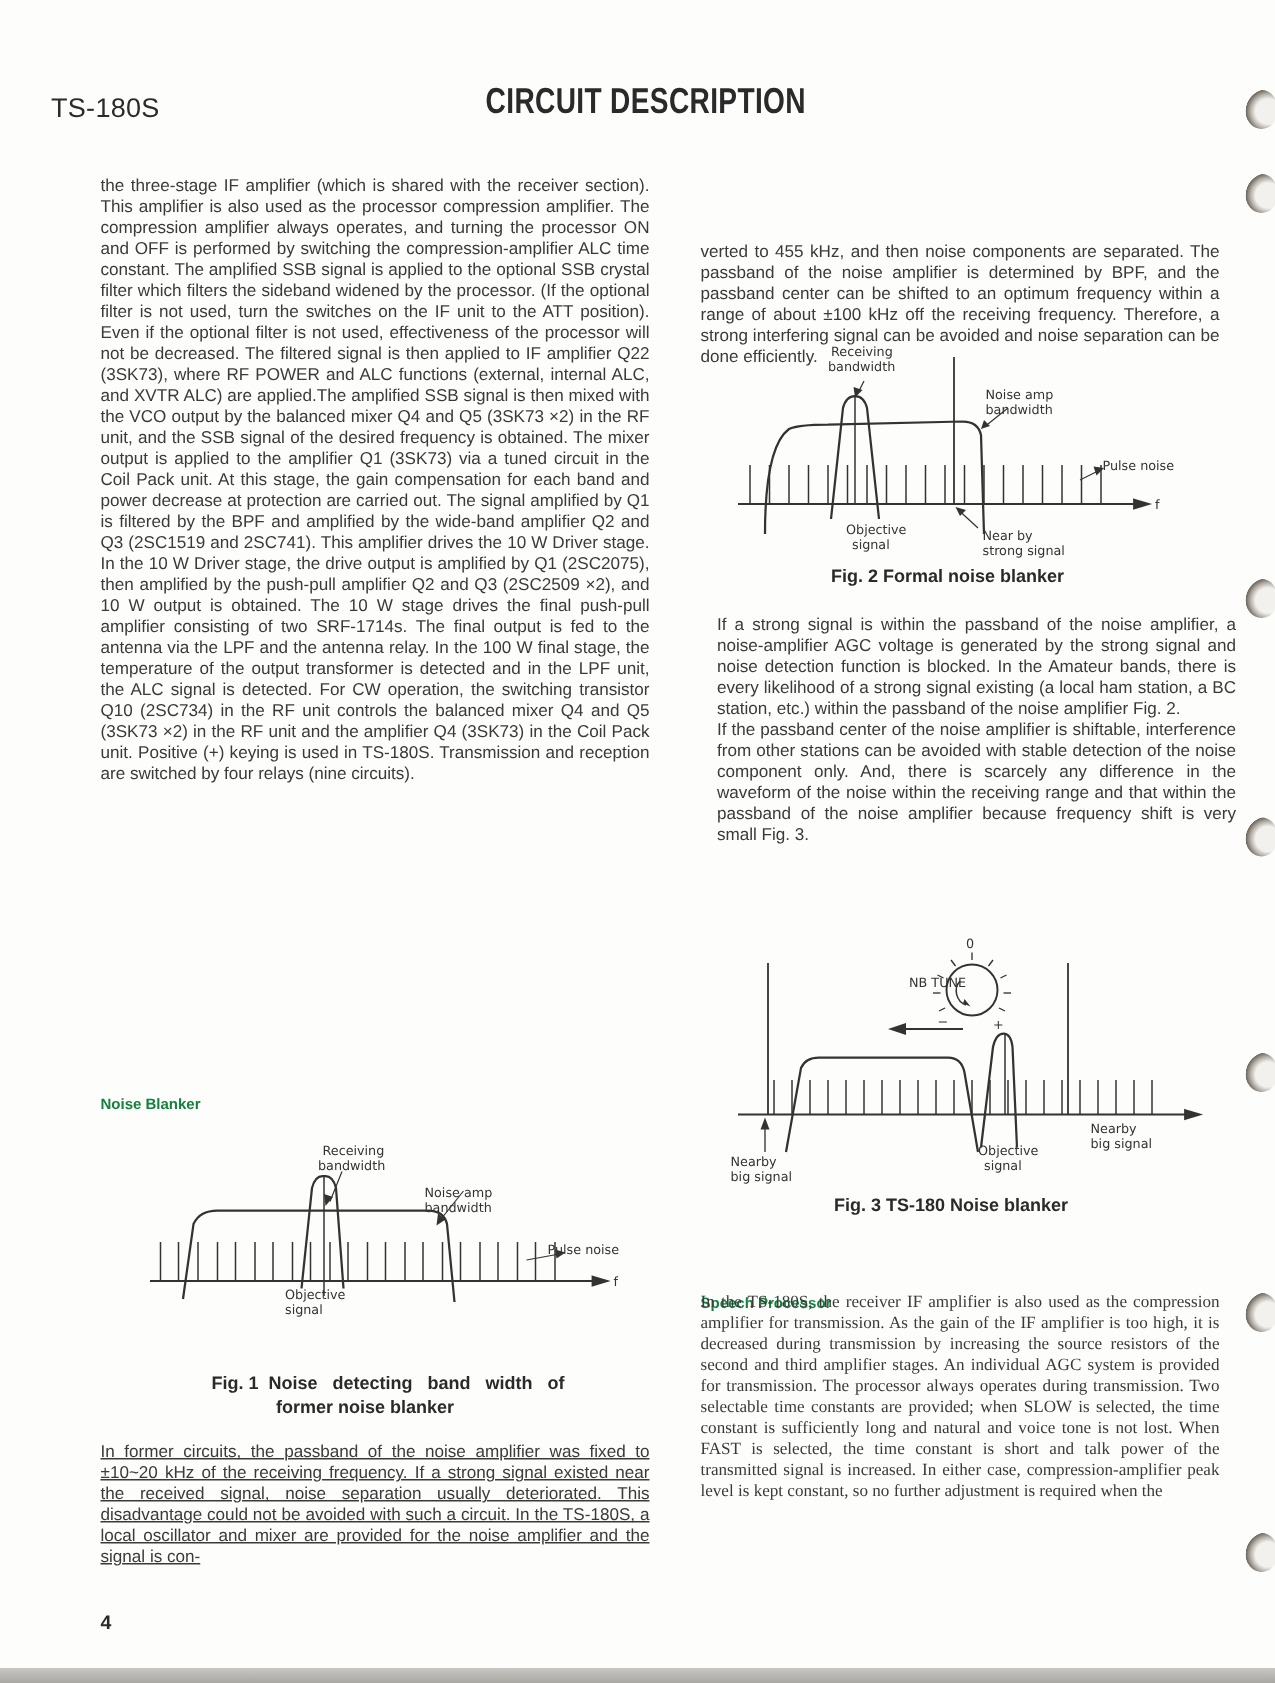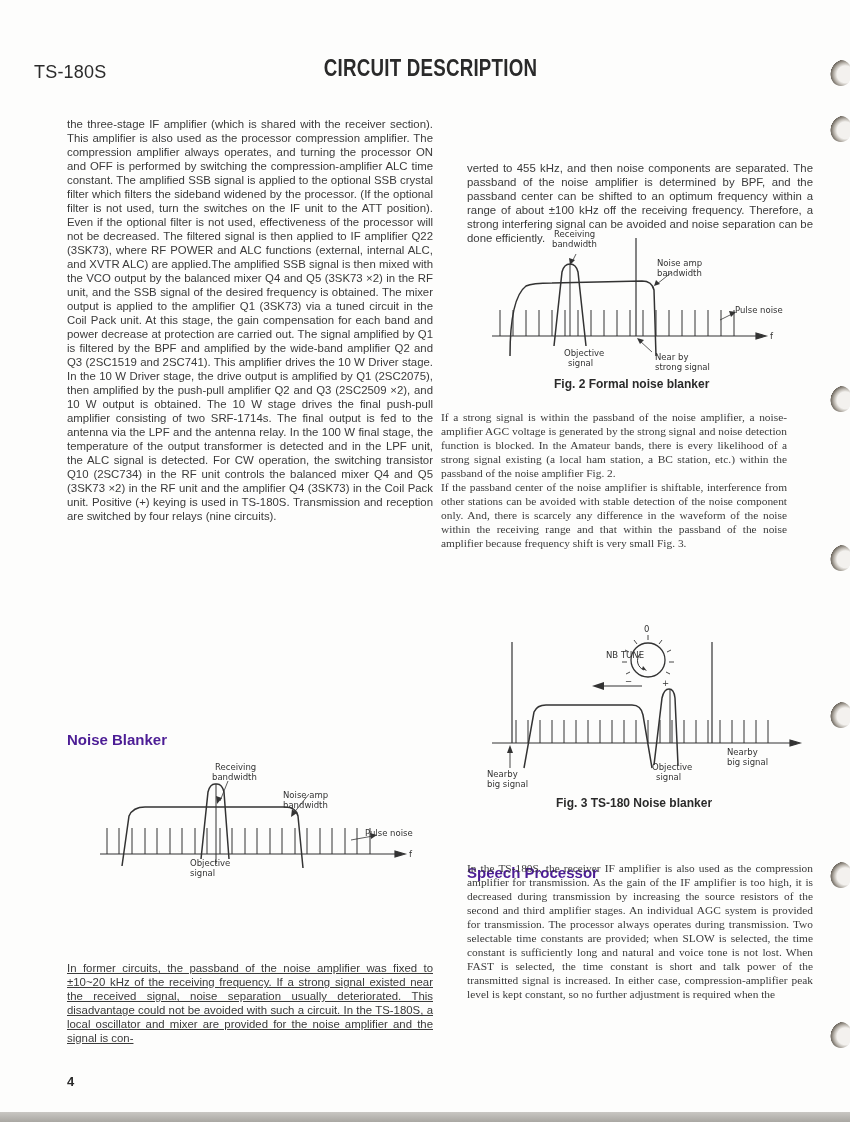--- a/index.html
+++ b/index.html
@@ -11,21 +11,21 @@
   .model { position: absolute; left: 34px; top: 26px; font-size: 18px; color: #2b2b2b; letter-spacing: 0.2px; margin-top: 36px; }
   .title {
     position: absolute; left: 0; width: 850px; top: 54px; text-align: center;
     font-family: "Liberation Sans", sans-serif; font-weight: bold; font-size: 24px;
     color: #2a2a2a; transform: scaleX(0.78); transform-origin: 450px 0; letter-spacing: 0.3px;
   }
   .col { position: absolute; font-size: 11.4px; line-height: 14px; color: #3a3a3a; text-align: justify; }
   .col p { margin: 0; }
   .left { left: 67px; top: 117px; width: 366px; }
   .right { left: 467px; top: 117px; width: 346px; margin-top: 44px; }
-  .h2 { position: absolute; font-weight: bold; font-size: 15px; color: #4c1d95; }
+  .h2 { position: absolute; font-weight: bold; font-size: 10px; color: #15803d; }
   .fig { position: absolute; }
   .fig svg { display: block; overflow: visible; }
   .fig text { font-family: "DejaVu Sans", sans-serif; font-size: 8.5px; fill: #333; }
   .cap { position: absolute; font-weight: bold; font-size: 12px; color: #2a2a2a; }
   .pagenum { position: absolute; left: 67px; top: 1074px; font-weight: bold; font-size: 13px; }
   .bottom-shadow { position: absolute; left: 0; right: 0; top: 1112px; height: 10px;
     background: linear-gradient(#c9c7c3, #a9a7a2); }
   .hole { position: absolute; width: 22px; height: 26px; border-radius: 50%;
     background: radial-gradient(circle at 70% 55%, #f3f1ee 0 40%, #b8b3ab 55%, #6d675e 70%, transparent 72%); }
 </style>
@@ -98,20 +98,22 @@
     <text x="188" y="42" style="display:none">Noise amp</text>
     <text x="188" y="42">Noise amp</text>
     <text x="188" y="52" transform="translate(0,0)">bandwidth</text>
     <text x="270" y="80">Pulse noise</text>
     <text x="314" y="101">f</text>
     <text x="95" y="110">Objective</text>
     <text x="95" y="120">signal</text>
   </svg>
 </div>
 <div class="cap" style="left:141px; top:914px; width:270px; line-height:16px;">
+  <div style="white-space:pre;">Fig. 1  Noise   detecting   band   width   of</div>
+  <div style="padding-left:43px;">former noise blanker</div>
 </div>
 
 <div class="col" style="left:67px; top:961px; width:366px;text-decoration:underline;">
   <p>In former circuits, the passband of the noise amplifier was fixed to ±10~20 kHz of the receiving frequency. If a strong signal existed near the received signal, noise separation usually deteriorated. This disadvantage could not be avoided with such a circuit. In the TS-180S, a local oscillator and mixer are provided for the noise amplifier and the signal is con-</p>
 </div>
 
 <div class="pagenum">4</div>
 
 <div class="col right">
   <p>verted to 455 kHz, and then noise components are separated. The passband of the noise amplifier is determined by BPF, and the passband center can be shifted to an optimum frequency within a range of about ±100 kHz off the receiving frequency. Therefore, a strong interfering signal can be avoided and noise separation can be done efficiently.</p>
@@ -163,21 +165,21 @@
     <text x="243" y="85">Pulse noise</text>
     <text x="278" y="111">f</text>
     <text x="72" y="128">Objective</text>
     <text x="76" y="138">signal</text>
     <text x="163" y="132">Near by</text>
     <text x="163" y="142">strong signal</text>
   </svg>
 </div>
 <div class="cap" style="left:554px; top:377px;">Fig. 2  Formal noise blanker</div>
 
-<div class="col" style="left:441px; top:410px; width:346px;font-family:Liberation Serif, serif;">
+<div class="col" style="left:478px; top:410px; width:346px;">
   <p>If a strong signal is within the passband of the noise amplifier, a noise-amplifier AGC voltage is generated by the strong signal and noise detection function is blocked. In the Amateur bands, there is every likelihood of a strong signal existing (a local ham station, a BC station, etc.) within the passband of the noise amplifier Fig. 2.</p>
   <p>If the passband center of the noise amplifier is shiftable, interference from other stations can be avoided with stable detection of the noise component only. And, there is scarcely any difference in the waveform of the noise within the receiving range and that within the passband of the noise amplifier because frequency shift is very small Fig. 3.</p>
 </div>
 
 <div class="fig" style="left:482px; top:620px;">
   <svg width="330" height="170">
     <g stroke="#333" fill="none" stroke-width="1.2">
       <line x1="10" y1="123" x2="315" y2="123"></line>
       <polygon points="308,120 318,123 308,126" fill="#333"></polygon>
       <line x1="30" y1="22" x2="30" y2="123"></line>

